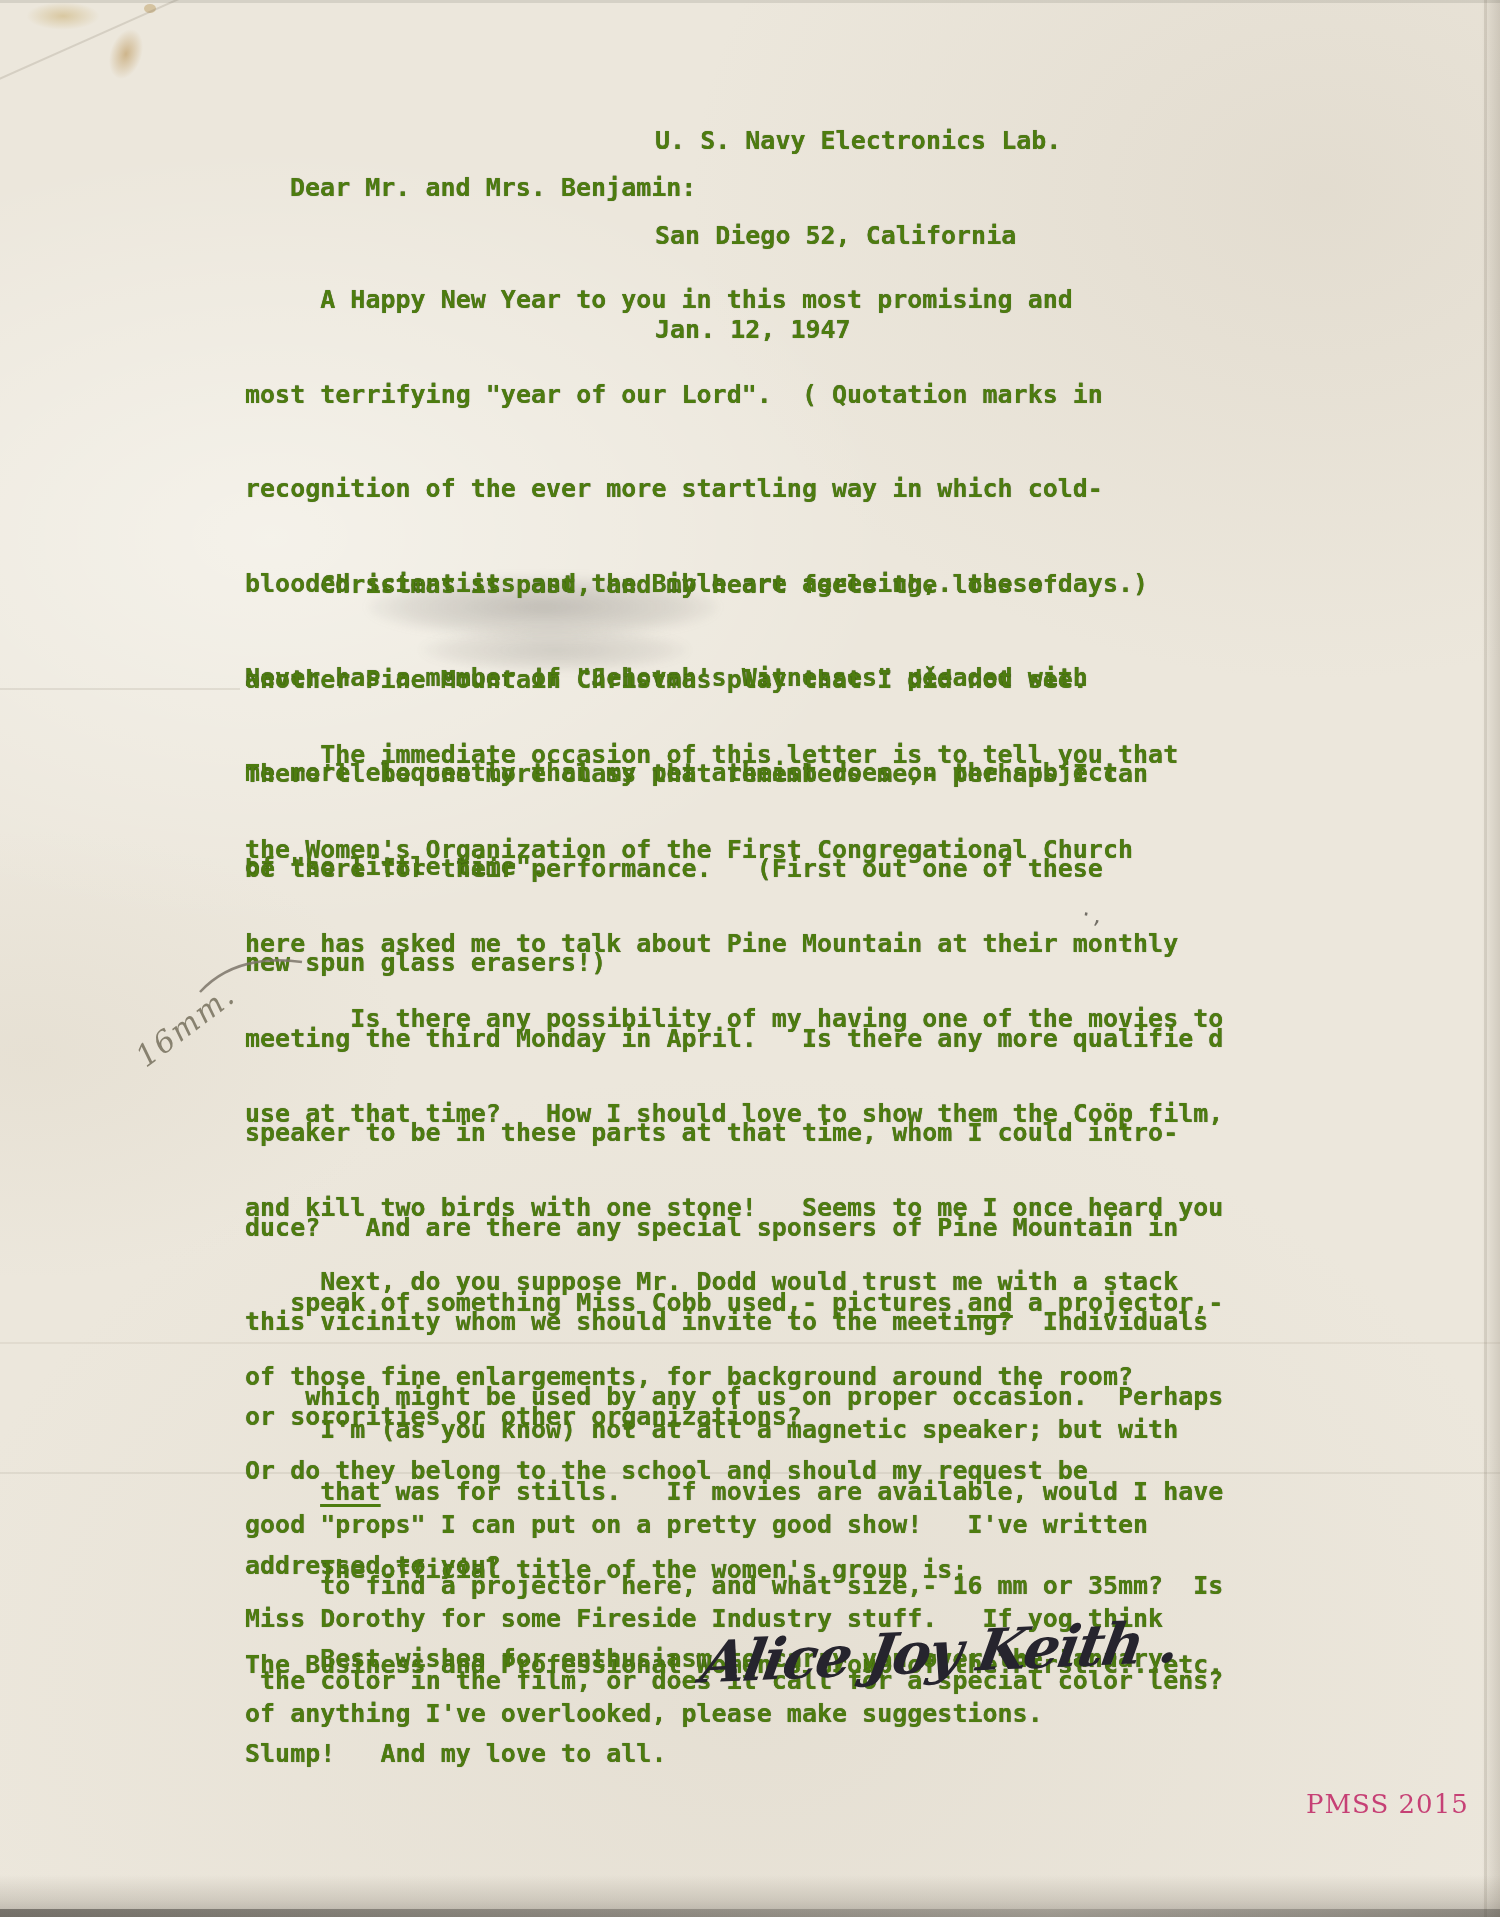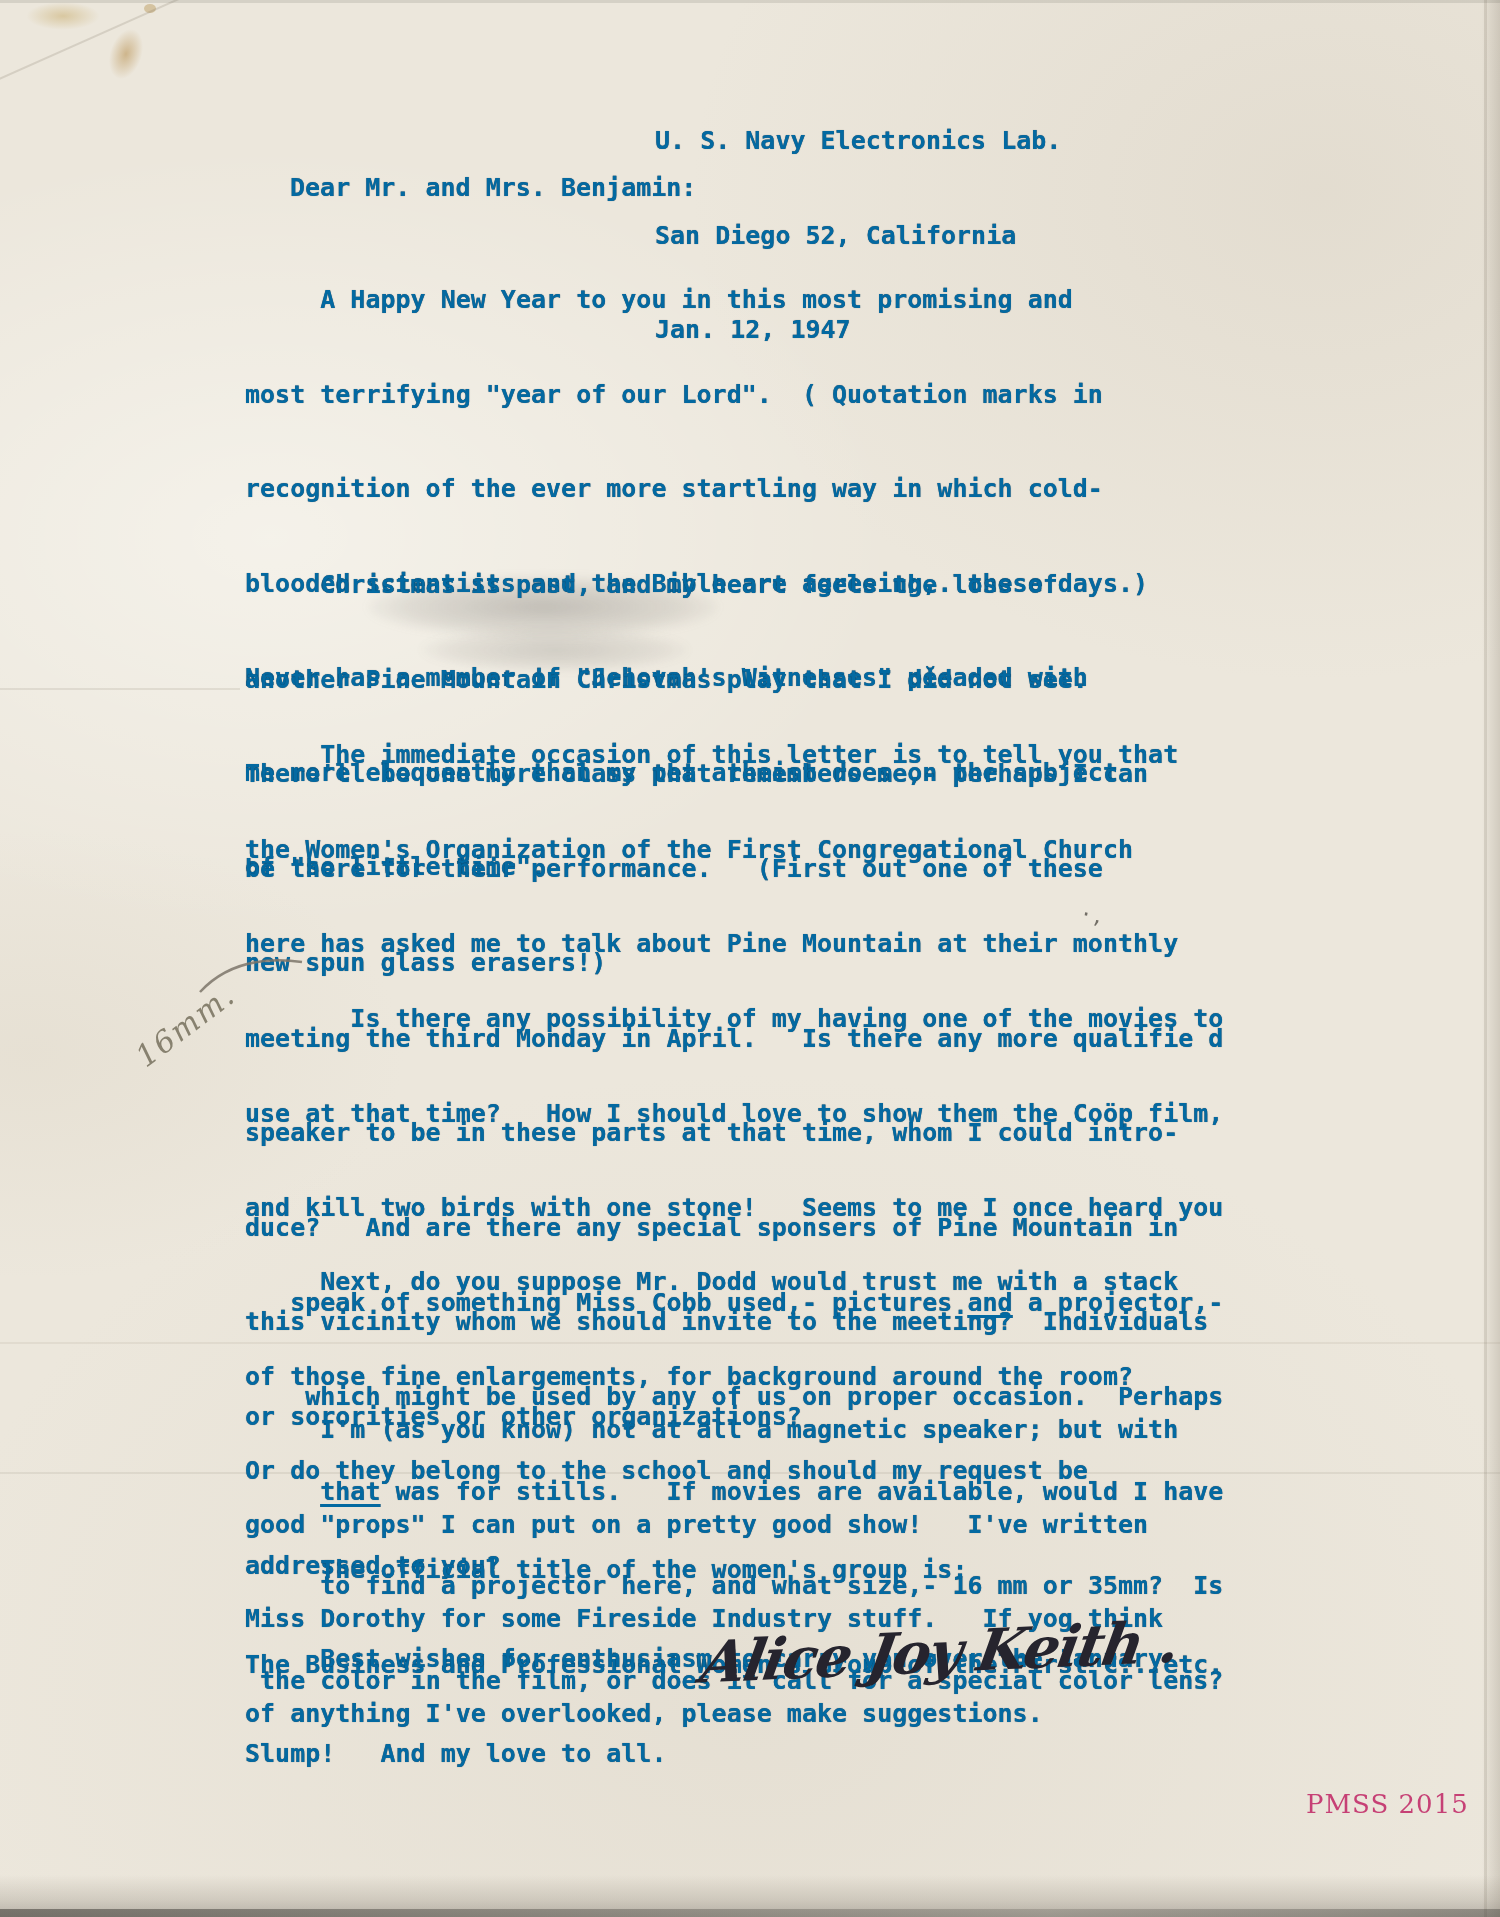--- a/index.html
+++ b/index.html
@@ -12,21 +12,21 @@
     position:absolute;inset:0;pointer-events:none;
     background:
       radial-gradient(ellipse 900px 560px at 18% 28%, rgba(255,255,251,.45), transparent 70%),
       radial-gradient(ellipse 900px 700px at 88% 10%, rgba(203,193,176,.28), transparent 70%),
       radial-gradient(ellipse 1100px 820px at 50% 88%, rgba(213,205,190,.30), transparent 75%),
       radial-gradient(ellipse 500px 300px at 2% 55%, rgba(220,212,196,.35), transparent 75%);
   }
   .tblock{
     position:absolute;left:245px;
     font:700 25px/31.5px "DejaVu Sans Mono","Liberation Mono",monospace;
-    color:#0369a1;white-space:pre;
+    color:#4d7c0f;white-space:pre;
     text-shadow:0 0 .7px rgba(33,31,37,.75);
   }
   .header-block{left:655px;top:62px;}
   .salutation{top:172px;margin-left:45px;}
   .p1{top:221px;} .p2{top:506px;} .p3{top:676px;} .p4{top:940px;text-align:right;}
   .p5{top:1203px;} .p6{top:1351px;} .p7{top:1491px;} .p8{top:1580px;}
   .ul{text-decoration:underline;text-decoration-thickness:2.5px;text-underline-offset:4px;}
   .signature{
     position:absolute;left:702px;top:1618px;
     font-family:"DejaVu Serif","Liberation Serif",serif;

